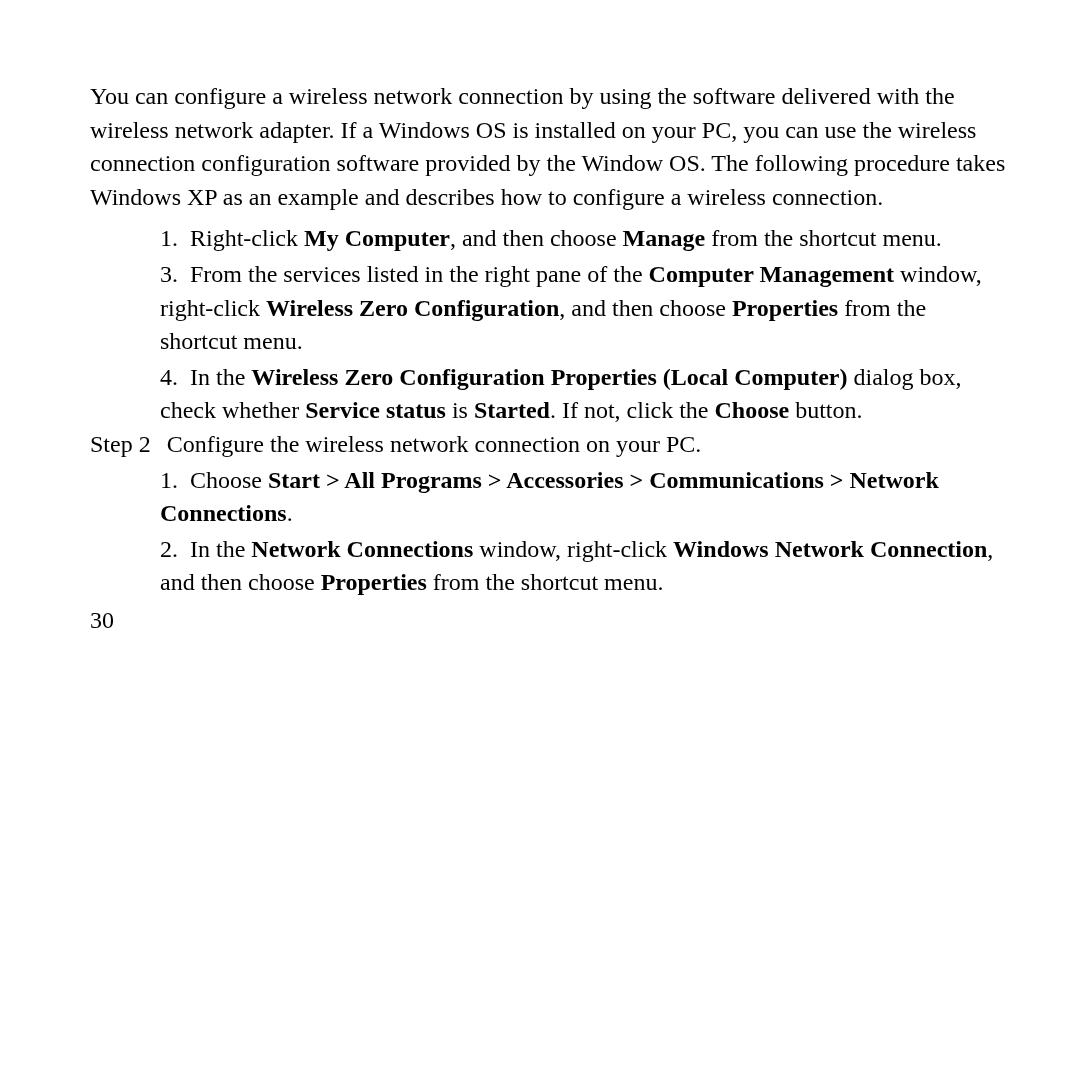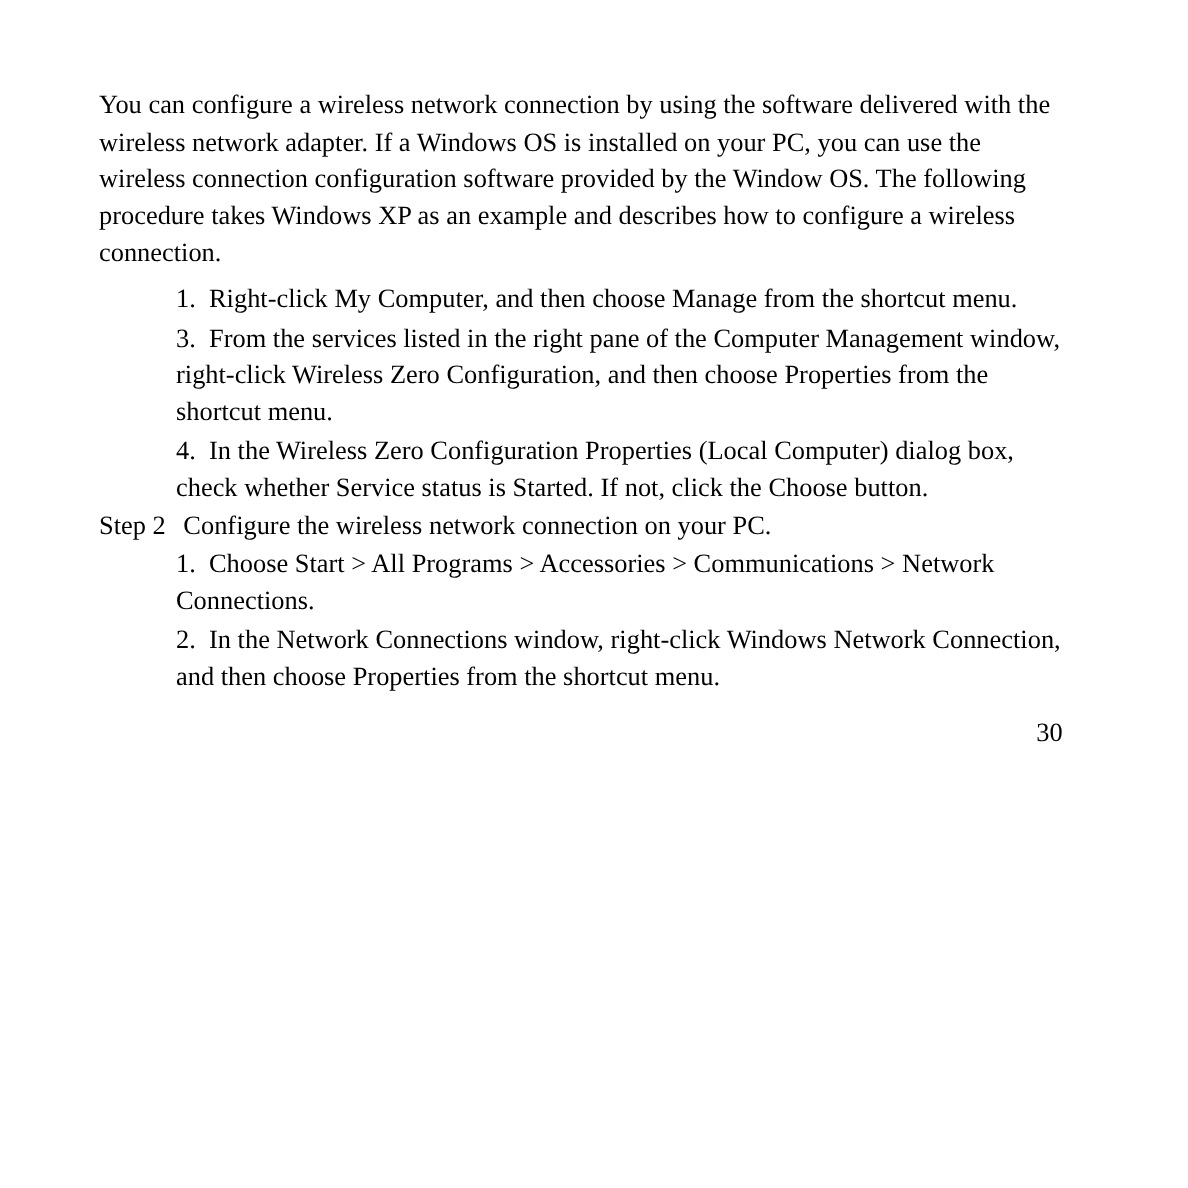--- a/index.html
+++ b/index.html
@@ -6,21 +6,21 @@
     margin: 0;
     padding: 0;
     width: 1080px;
     height: 1080px;
     background: #fff;
     font-family: Georgia, "Times New Roman", serif;
     color: #000;
   }
   .page {
     box-sizing: border-box;
-    padding: 80px 114px 40px 90px;
+    padding: 80px 71px 40px 90px;
     font-size: 24px;
     line-height: 1.4;
   }
   .intro {
     margin-bottom: 8px;
   }
   .step-block {
     display: flex;
     margin-top: 0;
   }
@@ -31,25 +31,25 @@
   .step-body {
     flex: 1;
   }
   .substeps {
     padding-left: 70px;
   }
   .substep {
     margin-top: 2px;
   }
   .page-number {
-    text-align: right;
-    margin-top: 17px;
+    text-align: left;
+    margin-top: 4px;
     font-size: 24px;
   }
-  b { font-weight: normal; }
+  b { font-weight: bold; }
 </style>
 </head>
 <body>
 
 <div class="page">
 
   <div class="intro">You can configure a wireless network connection by using the software delivered with the wireless network adapter. If a Windows OS is installed on your PC, you can use the wireless connection configuration software provided by the Window OS. The following procedure takes Windows XP as an example and describes how to configure a wireless connection.</div>
 
   <div class="substeps">
     <div class="substep">

